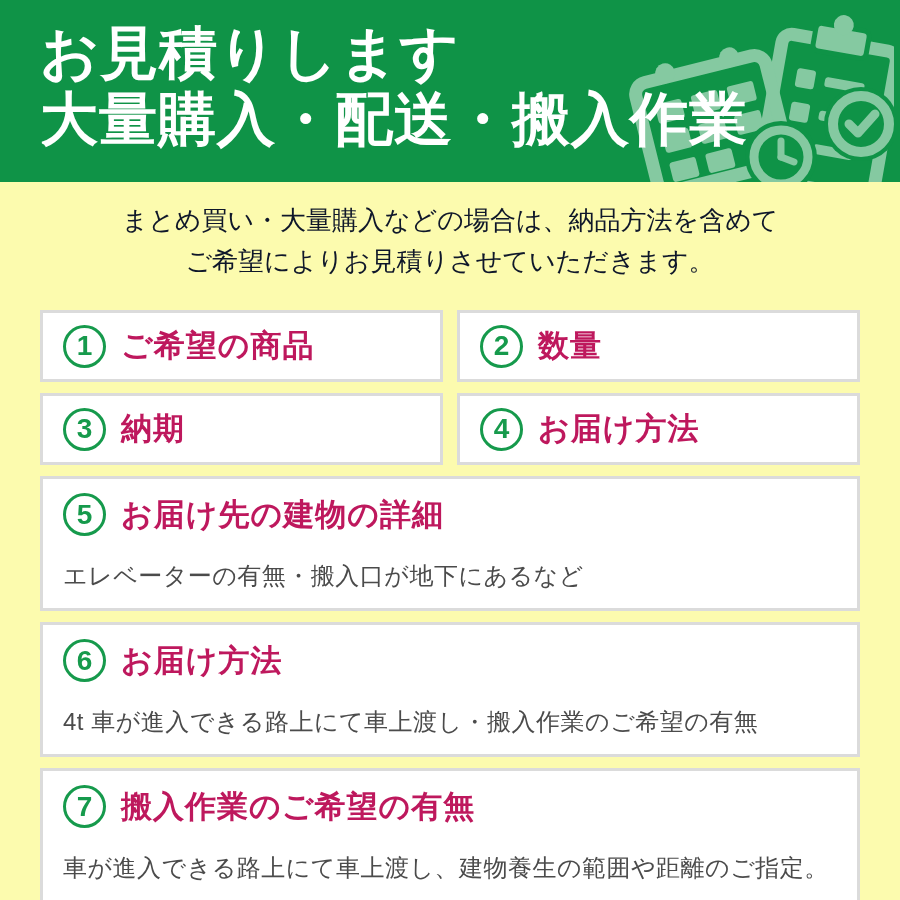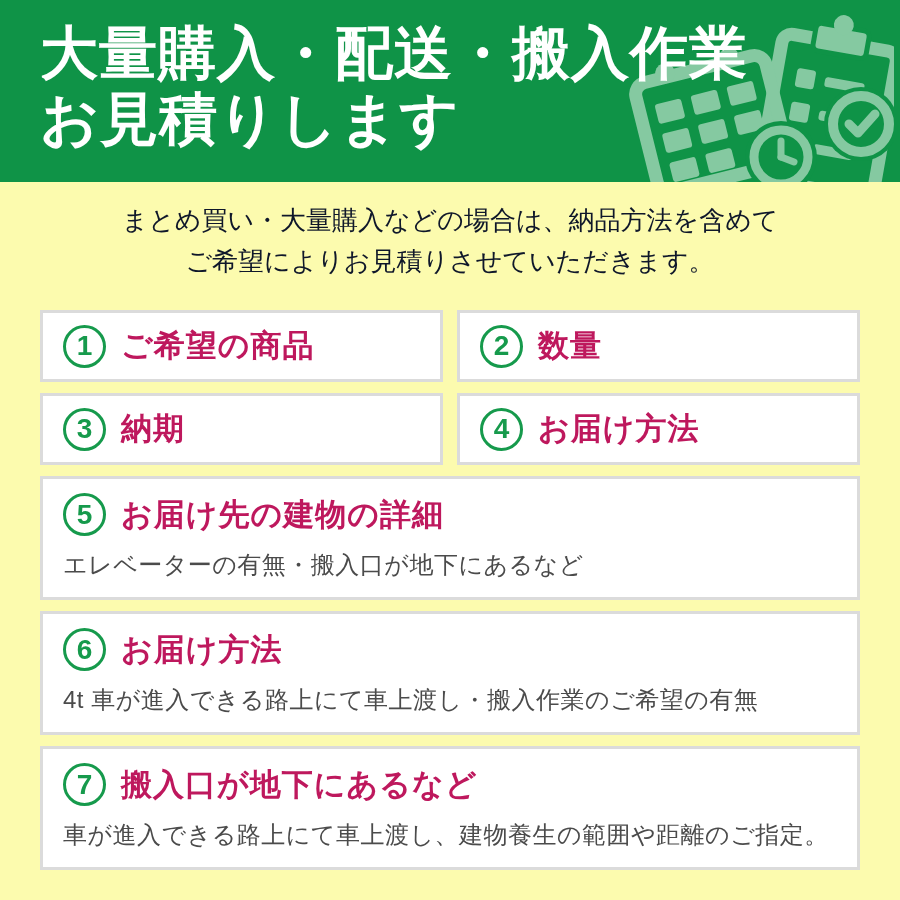--- a/index.html
+++ b/index.html
@@ -84,21 +84,21 @@
     font-weight:bold;
     margin-right:15px;
   }
   .box-title {
     color:#be185d;
     font-size:31px;
     font-weight:bold;
     letter-spacing:1px;
   }
   .box-desc {
-    margin-top:13px;
+    margin-top:24px;
     color:#4B4B4B;
     font-size:24px;
     font-weight:500;
     letter-spacing:0.5px;
   }
 </style>
 </head>
 <body>
 
 <div class="page">
@@ -145,22 +145,22 @@
 
       <g>
         <circle cx="152" cy="153" r="36" fill="#0F9347"></circle>
         <circle cx="152" cy="153" r="27" fill="none" stroke="#85C9A1" stroke-width="9"></circle>
         <line x1="152" y1="153" x2="152" y2="137" stroke="#85C9A1" stroke-width="7" stroke-linecap="round"></line>
         <line x1="152" y1="153" x2="165" y2="158" stroke="#85C9A1" stroke-width="7" stroke-linecap="round"></line>
       </g>
     </svg>
 
     <h1 class="header-title">
+      <div>お見積りします</div>
       <div>大量購入・配送・搬入作業</div>
-      <div>お見積りします</div>
     </h1>
   </header>
 
   <p class="intro">
     <span>まとめ買い・大量購入などの場合は、納品方法を含めて</span><br>
     <span>ご希望によりお見積りさせていただきます。</span><br>
   </p>
 
   <div class="boxes">
 
@@ -200,19 +200,19 @@
       <div class="title-row">
         <span class="num-circle">6</span>
         <h2 class="box-title">お届け方法</h2>
       </div>
       <p class="box-desc">4t 車が進入できる路上にて車上渡し・搬入作業のご希望の有無</p>
     </section>
 
     <section class="box large">
       <div class="title-row">
         <span class="num-circle">7</span>
-        <h2 class="box-title">搬入口が地下にあるなど</h2>
+        <h2 class="box-title">搬入作業のご希望の有無</h2>
       </div>
       <p class="box-desc">車が進入できる路上にて車上渡し、建物養生の範囲や距離のご指定。</p>
     </section>
 
   </div>
 </div>
 
 </body></html>

